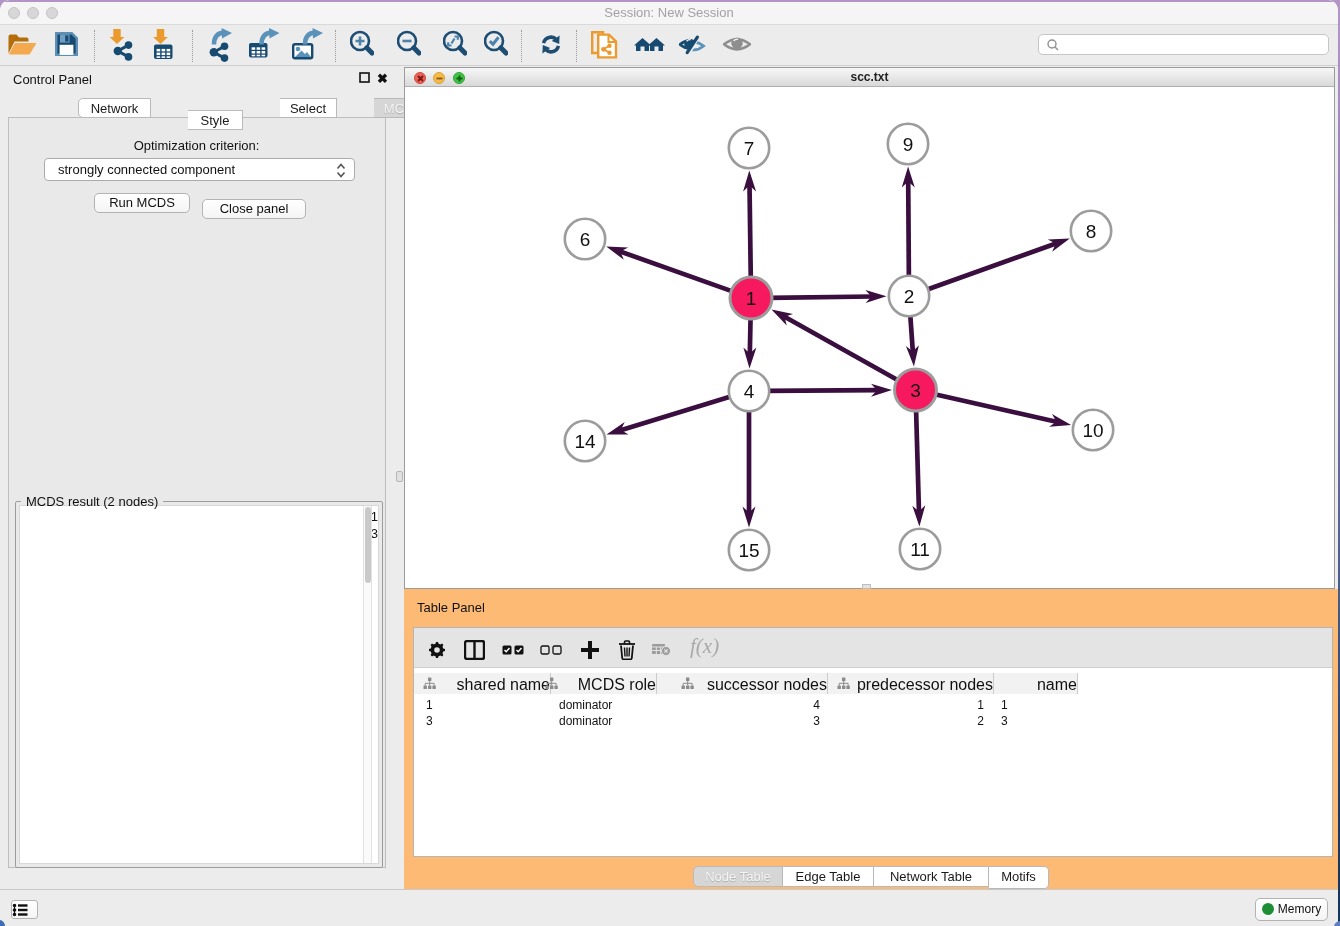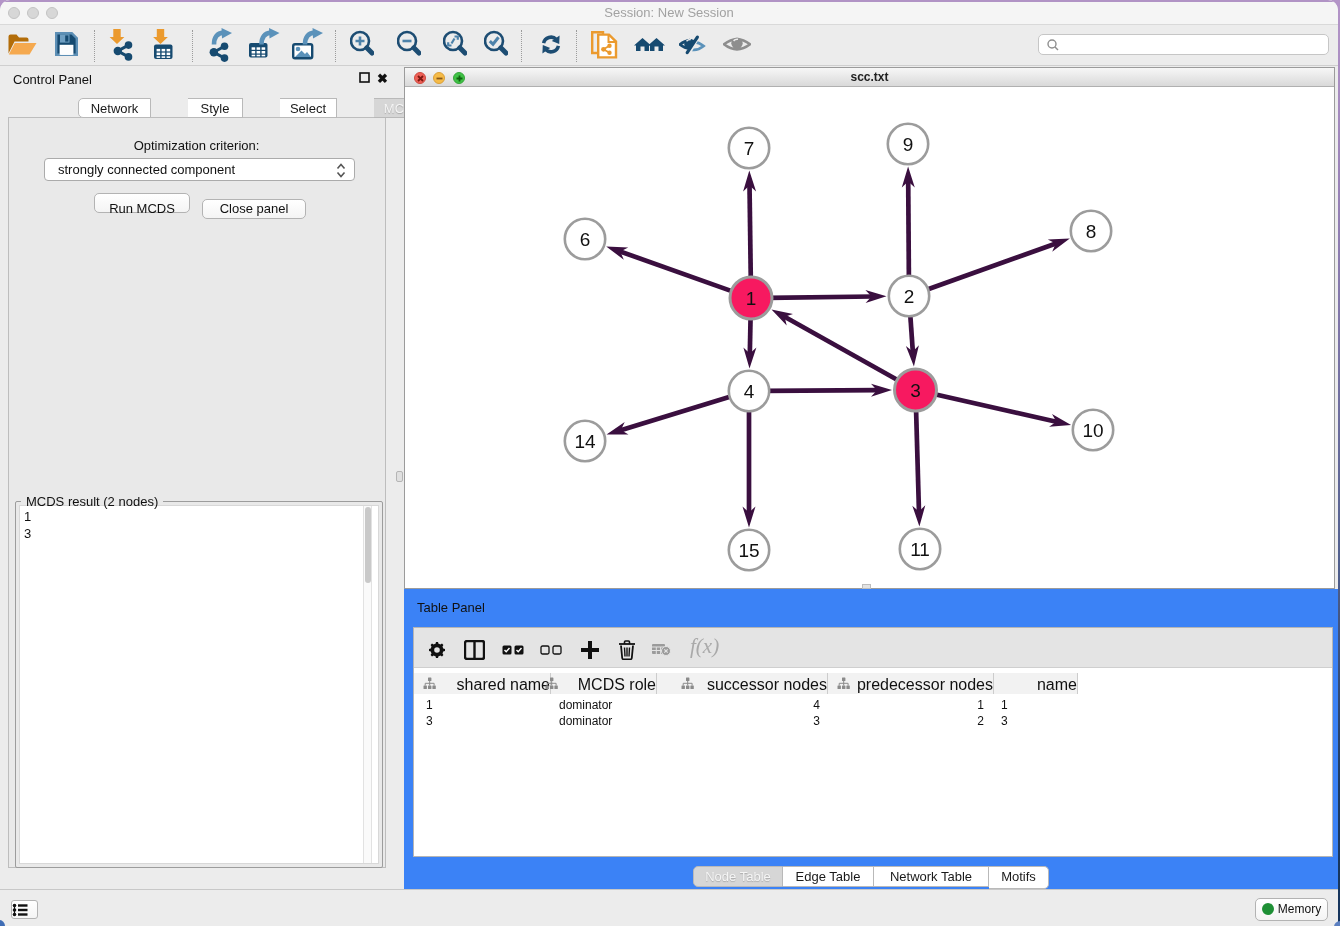--- a/index.html
+++ b/index.html
@@ -16,31 +16,31 @@
 
 #cpanel { position:absolute; left:0; top:67px; width:393px; height:822px; background:#ececec; }
 #cpanel .hdr { position:absolute; left:13px; top:5px; font-size:13px; color:#111; }
 .tabs { position:absolute; display:flex; }
 .tab { font-size:13px; color:#1a1a1a; background:#fff; border:1px solid #b9b9b9; border-left:none; text-align:center; padding-top:2px; }
 .tab.first { border-left:1px solid #b9b9b9; border-radius:5px 0 0 5px; }
 .tab.last { border-radius:0 5px 5px 0; }
 .tab.sel { background:#d6d6d6; color:#f5f5f5; text-shadow:0 1px 1px #aaa; }
 #cbody { position:absolute; left:8px; top:50px; width:378px; height:751px; background:#e9e9e9; border:1px solid #bdbdbd; }
 .btn { position:absolute; background:linear-gradient(#ffffff,#f4f4f4); border:1px solid #b3b3b3; border-radius:5px; font-size:13px; color:#111; text-align:center; }
-#mcdsbox { position:absolute; left:15px; top:434px; width:368px; height:367px; border:1px solid #9c9c9c; border-radius:2px; }
+#mcdsbox { position:absolute; left:15px; top:434px; width:368px; height:367px; border:1px solid #9c9c9c; border-radius:2px;text-align:right; }
 #mcdsbox .lbl { position:absolute; left:6px; top:-8px; padding:0 4px; font-size:13px; color:#111; z-index:3; }
 #mcdsbox .lblbg { position:absolute; left:5px; top:-2px; width:142px; height:3px; background:#e9e9e9; z-index:2; }
 #mcdsbox .inner { position:absolute; left:3px; top:3px; right:3px; bottom:3px; background:#fff; border:1px solid #d8d8d8; font-size:13px; color:#111; line-height:16.5px; padding:3px 0 0 4px; }
 
 #netwin { position:absolute; left:404px; top:67px; width:931px; height:522px; border:1px solid #9b9b9b; background:#fff; }
 #nettitle { position:absolute; left:0; top:0; width:100%; height:19px; background:linear-gradient(#f7f7f7,#d9d9d9); border-bottom:1px solid #b0b0b0; }
 #nettitle .t { position:absolute; width:100%; text-align:center; top:2px; font-size:12px; font-weight:bold; color:#222; }
 .mac { position:absolute; top:3.5px; width:12px; height:12px; border-radius:50%; }
 
-#tpanel { position:absolute; left:404px; top:589px; width:936px; height:300px; background:#3b82f6; }
+#tpanel { position:absolute; left:404px; top:589px; width:936px; height:300px; background:#fdba74; }
 #tpanel .hdr { position:absolute; left:13px; top:11px; font-size:13px; color:#111; }
 #tcontainer { position:absolute; left:9px; top:38px; width:920px; height:230px; border:1px solid #b5b5b5; background:#fff; }
 #ttoolbar { position:absolute; left:0; top:0; width:100%; height:40px; background:#e4e4e4; border-bottom:1px solid #cfcfcf; }
 #thead { position:absolute; left:0; top:45px; width:664px; height:21px; background:#f2f2f2; }
 .hcell { position:absolute; top:0; height:21px; border-right:1px solid #cccccc; font-size:16px; color:#111; text-align:right; padding-top:3px; }
 .trow { position:absolute; font-size:12px; color:#111; height:16px; }
 #btabs { position:absolute; display:flex; left:289px; top:277px; }
 #statusbar { position:absolute; left:0; top:889px; width:1338px; height:37px; background:#ececec; border-top:1px solid #c8c8c8; }
 .closex { font-size:13px; font-weight:bold; color:#111; }
 svg { display:block; }
@@ -230,33 +230,33 @@
 
   <div id="cpanel">
     <div class="hdr">Control Panel</div>
     <svg class="abs" style="left:359px;top:5px" width="12" height="12" viewBox="0 0 12 12">
         <rect x="1" y="1" width="9" height="9" fill="none" stroke="#111" stroke-width="1.6"></rect>
       </svg>
     <div class="abs closex" style="left:377px;top:4px">✖</div>
     <div id="cbody"></div>
     <div class="tabs" style="left:78px;top:31px;gap:37px;">
       <div class="tab first" style="width:73px;height:20px;">Network</div>
-      <div class="tab" style="width:55px;height:20px;">Style</div>
+      <div class="tab" style="width:55px;height:20px;margin-top:12px;">Style</div>
       <div class="tab" style="width:57px;height:20px;">Select</div>
       <div class="tab sel last" style="width:59px;height:20px;">MCDS</div>
     </div>
     <div class="abs" style="left:44px;top:91px;width:311px;height:23px;background:#fff;border:1px solid #ababab;border-radius:4px;">
       <span style="position:absolute;left:13px;top:3px;font-size:13px;color:#111;">strongly connected component</span>
       <svg style="position:absolute;right:8px;top:4px" width="10" height="15" viewBox="0 0 10 15">
           <path d="M1.5 5.5 L5 1.5 L8.5 5.5" fill="none" stroke="#555" stroke-width="1.6"></path>
           <path d="M1.5 9.5 L5 13.5 L8.5 9.5" fill="none" stroke="#555" stroke-width="1.6"></path>
         </svg>
     </div>
     <div class="abs" style="left:0;top:71px;width:393px;text-align:center;font-size:13px;color:#111;">Optimization criterion:</div>
-    <div class="btn" style="left:94px;top:126px;width:96px;height:20px;padding-top:7px;">Run MCDS</div>
+    <div class="btn" style="left:94px;top:126px;width:96px;height:20px;padding-top:1px;">Run MCDS</div>
     <div class="btn" style="left:202px;top:132px;width:104px;height:20px;padding-top:1px;">Close panel</div>
     <div id="mcdsbox">
       <div class="lblbg"></div>
         <div class="lbl">MCDS result (2 nodes)</div>
       <div class="inner">1<br>3
         <div style="position:absolute;right:6px;top:0;bottom:0;width:9px;background:#fafafa;border-left:1px solid #e2e2e2;border-right:1px solid #e2e2e2;">
         <div style="position:absolute;left:1px;top:1px;width:6px;height:76px;background:#c9c9c9;border-radius:3px;"></div>
           </div>
       </div>
     </div>

